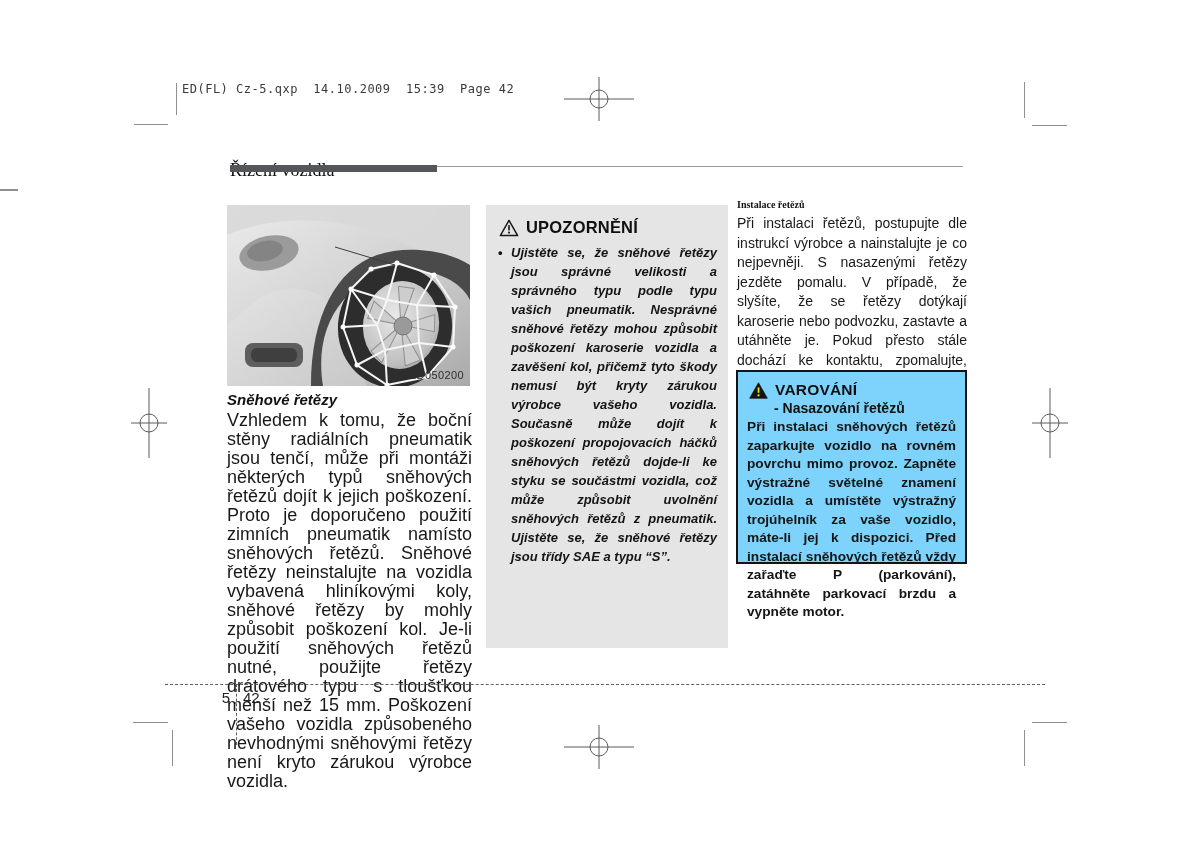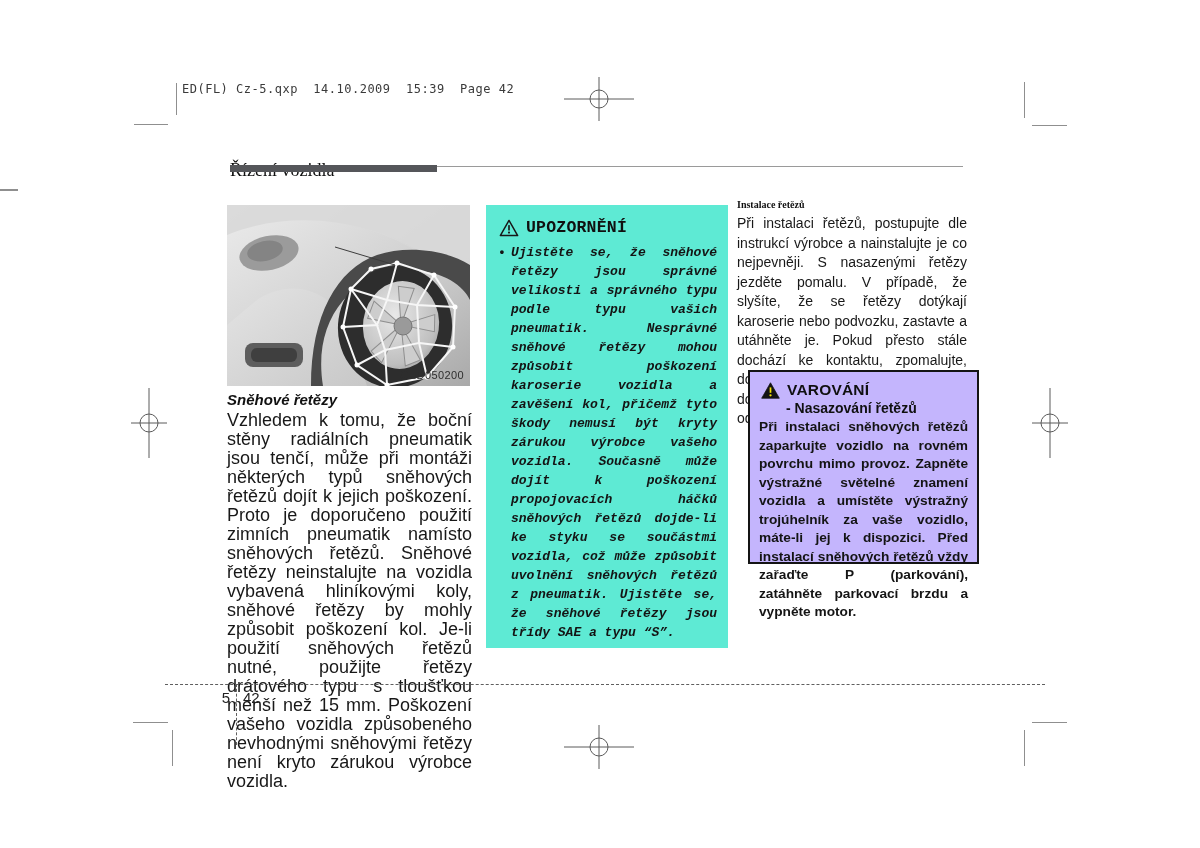--- a/index.html
+++ b/index.html
@@ -170,40 +170,40 @@
       <line x1="108" y1="42" x2="168" y2="60" stroke="#3c3c3c" stroke-width="1"></line>
     </svg>
     <div class="photo-caption">OED050200</div>
   </div>
 
   <div class="left-heading">Sněhové řetězy</div>
   <div class="left-body">
     <p>Vzhledem k tomu, že boční stěny radiálních pneumatik jsou tenčí, může při montáži některých typů sněhových řetězů dojít k jejich poškození.  Proto je doporučeno použití zimních pneumatik namísto sněhových řetězů.  Sněhové řetězy neinstalujte na vozidla vybavená hliníkovými koly, sněhové řetězy by mohly způsobit poškození kol.  Je-li použití sněhových řetězů nutné, použijte řetězy drátového typu s tloušťkou menší než 15 mm.  Poškození vašeho vozidla způsobeného nevhodnými sněhovými řetězy není kryto zárukou výrobce vozidla.</p>
   </div>
 
-  <div class="caution-box" style="background: #5eead4; font-family: Liberation Mono, monospace;">
+  <div class="caution-box" style="background: #e5e5e5;">
     <div class="caution-head">
       <svg width="20" height="18" viewBox="0 0 24 22">
         <path d="M12 1.8 L22.6 20.2 H1.4 Z" fill="none" stroke="#181818" stroke-width="1.8" stroke-linejoin="round"></path>
         <rect x="11" y="7.5" width="2" height="6.5" fill="#181818"></rect>
         <circle cx="12" cy="16.6" r="1.3" fill="#181818"></circle>
       </svg>
       <span class="caution-title">UPOZORNĚNÍ</span>
     </div>
     <ul class="caution-list">
       <li>Ujistěte se, že sněhové řetězy jsou správné velikosti a správného typu podle typu vašich pneumatik.  Nesprávné sněhové řetězy mohou způsobit poškození karoserie vozidla a zavěšení kol, přičemž tyto škody nemusí být kryty zárukou výrobce vašeho vozidla.  Současně může dojít k poškození propojovacích háčků sněhových řetězů dojde-li ke styku se součástmi vozidla, což může způsobit uvolnění sněhových řetězů z pneumatik. Ujistěte se, že sněhové řetězy jsou třídy SAE a typu “S”.</li>
     </ul>
   </div>
 
   <div class="right-col">
     <p class="right-heading">Instalace řetězů</p>
     <p class="right-body">Při instalaci řetězů, postupujte dle instrukcí výrobce a nainstalujte je co nejpevněji. S nasazenými řetězy jezděte pomalu. V případě, že slyšíte, že se řetězy dotýkají karoserie nebo podvozku, zastavte a utáhněte je.  Pokud přesto stále dochází ke kontaktu, zpomalujte, dokud to nepřestane.  Jakmile se dostanete na suchou vozovku, odstraňte řetězy.</p>
   </div>
 
-  <div class="warning-box" id="warning-box" style="background: #c4b5fd; margin-left: 12px;">
+  <div class="warning-box" id="warning-box" style="background: #7dd3fc;">
     <div class="warning-head">
       <svg width="19" height="17" viewBox="0 0 24 22">
         <path d="M12 1 L23.4 21 H0.6 Z" fill="#141414" stroke="#141414" stroke-linejoin="round"></path>
         <rect x="10.9" y="7" width="2.2" height="7" fill="#f5e400"></rect>
         <circle cx="12" cy="17.2" r="1.5" fill="#f5e400"></circle>
       </svg>
       <span class="warning-title">VAROVÁNÍ</span>
     </div>
     <div class="warning-subtitle">- Nasazování řetězů</div>
     <p class="warning-body">Při instalaci sněhových řetězů zaparkujte vozidlo na rovném povrchu mimo provoz.  Zapněte výstražné světelné znamení vozidla a umístěte výstražný trojúhelník za vaše vozidlo, máte-li jej k dispozici. Před instalací sněhových řetězů vždy zařaďte P (parkování), zatáhněte parkovací brzdu a vypněte motor.</p>

